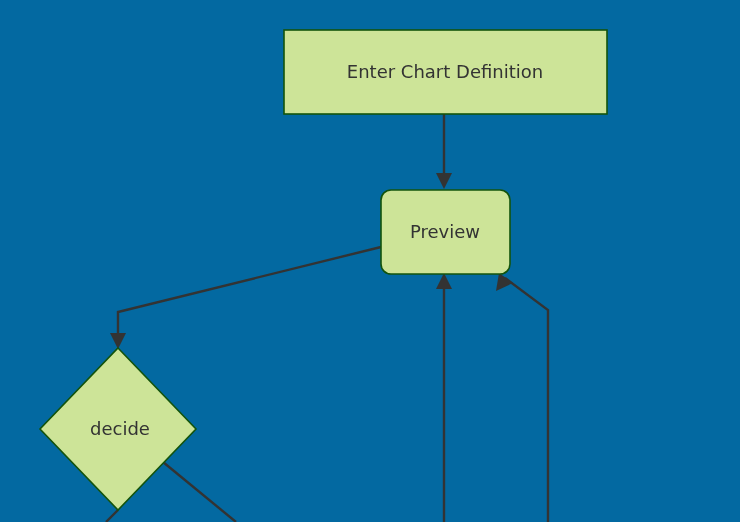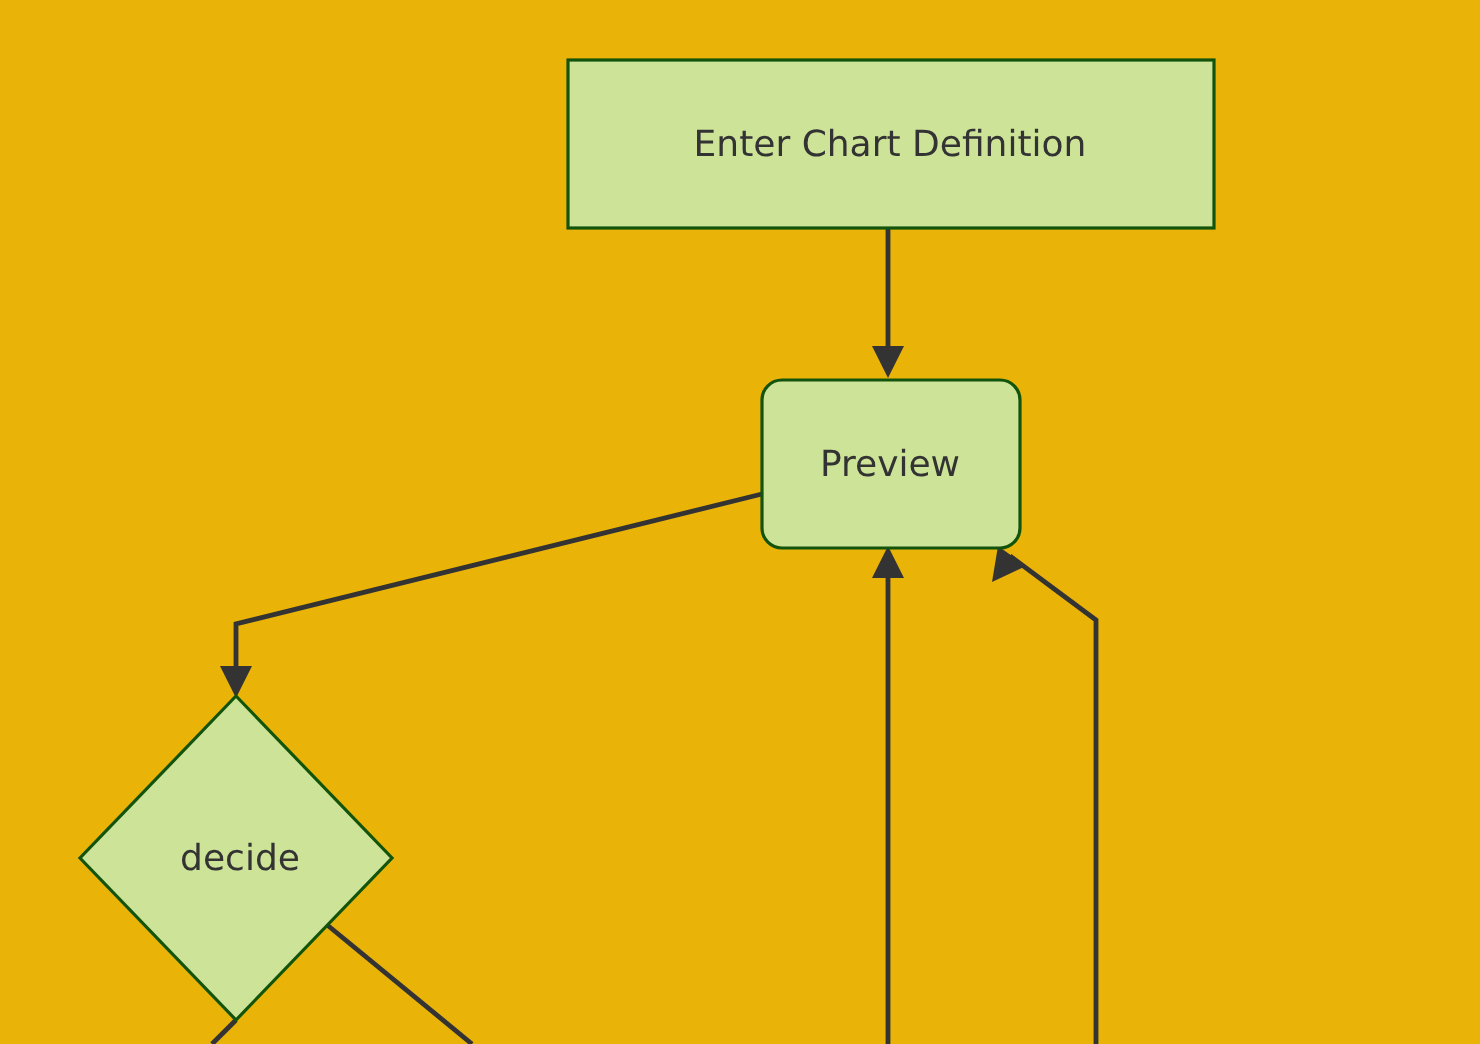--- a/index.html
+++ b/index.html
@@ -11,21 +11,21 @@
   body {
     width: 740px;
     height: 522px;
     overflow: hidden;
     font-family: "DejaVu Sans", "Liberation Sans", sans-serif;
   }
   #diagram-root {
     position: relative;
     width: 740px;
     height: 522px;
-    background: #eab308;
+    background: #0369a1;
   }
   svg.flowchart {
     display: block;
     width: 740px;
     height: 522px;
   }
   .node-shape {
     fill: #cde498;
     stroke: #13540c;
     stroke-width: 1.6px;

